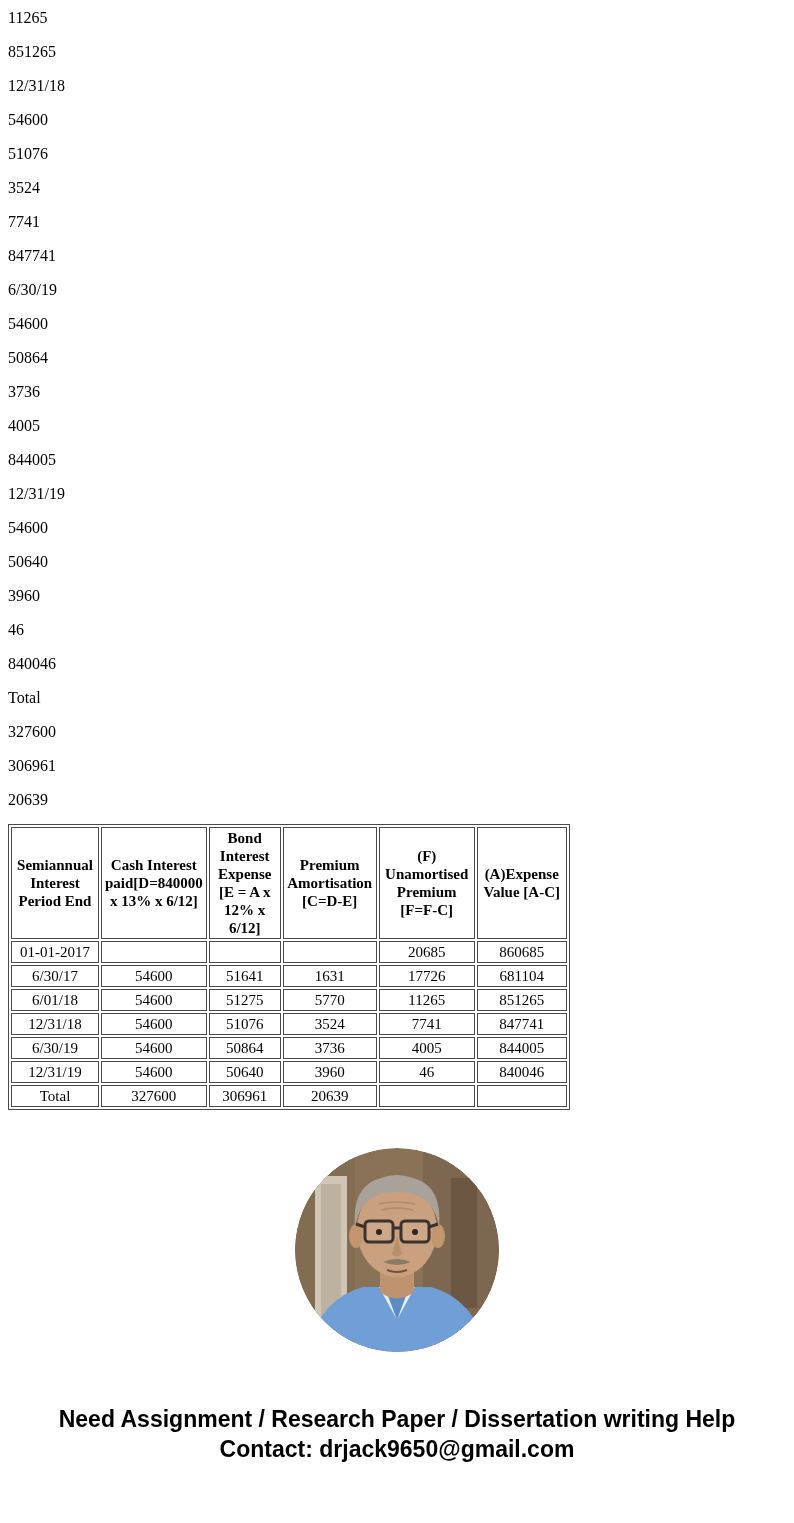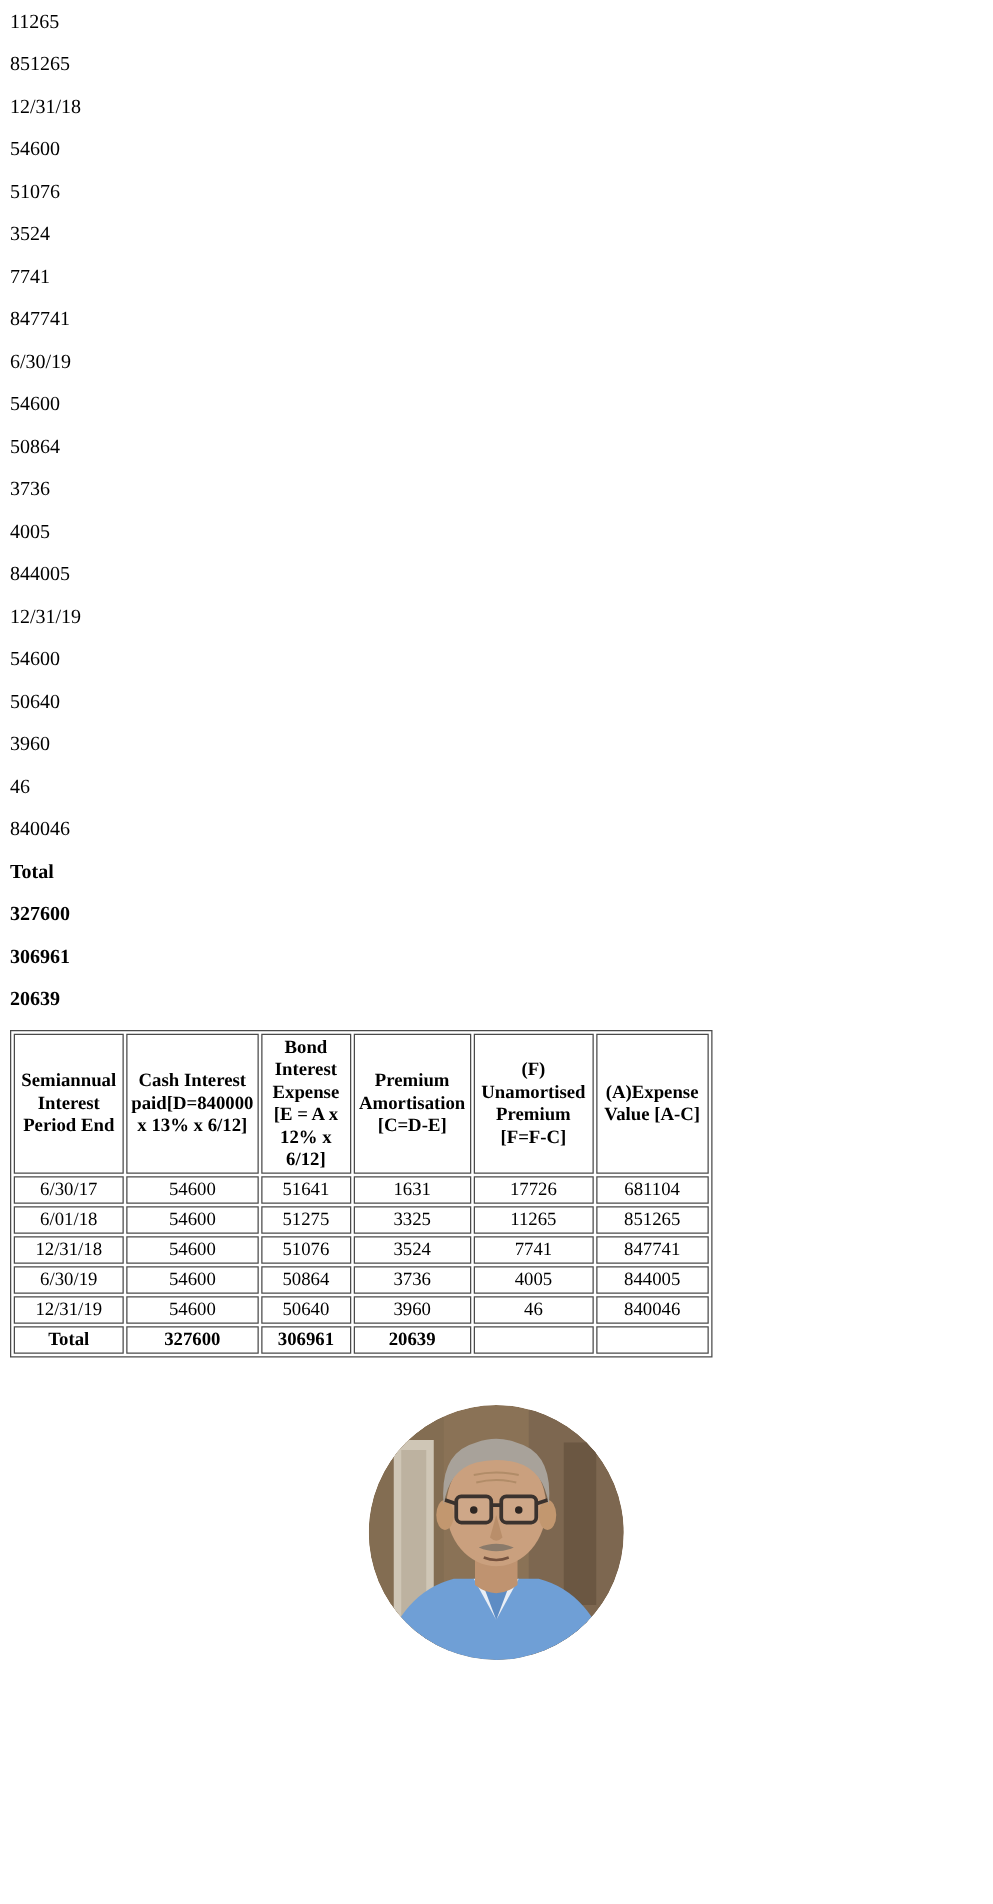--- a/index.html
+++ b/index.html
@@ -11,21 +11,21 @@
     padding: 8px;
     color: #000;
     font-family: "Liberation Serif", serif;
   }
   
   .top-line {
     margin: 0 0 15px 0;
     font-size: 16px;
     line-height: 19px;
   }
-  .bold { font-weight: bold; }
+  .bold { font-weight: normal; }
 
   
   .amort-table {
     border-collapse: separate;
     border-spacing: 2px;
     border: 1px solid #4a4a4a;
     table-layout: fixed;
     margin-top: 10px;
     background: #fff;
   }
@@ -113,32 +113,40 @@
           <th>Semiannual Interest Period End</th>
           <th>Cash Interest paid[D=840000 x 13% x 6/12]</th>
           <th>Bond Interest Expense [E = A x 12% x 6/12]</th>
           <th>Premium Amortisation [C=D-E]</th>
           <th>(F) Unamortised Premium [F=F-C]</th>
           <th>(A)Expense Value [A-C]</th>
         </tr>
     </thead>
     <tbody id="table-body">
         <tr>
+          <td>01-01-2017</td>
+          <td></td>
+          <td></td>
+          <td></td>
+          <td>20685</td>
+          <td>860685</td>
+        </tr>
+        <tr>
           <td>6/30/17</td>
           <td>54600</td>
           <td>51641</td>
           <td>1631</td>
           <td>17726</td>
           <td>681104</td>
         </tr>
         <tr>
           <td>6/01/18</td>
           <td>54600</td>
           <td>51275</td>
-          <td>3325</td>
+          <td>5770</td>
           <td>11265</td>
           <td>851265</td>
         </tr>
         <tr>
           <td>12/31/18</td>
           <td>54600</td>
           <td>51076</td>
           <td>3524</td>
           <td>7741</td>
           <td>847741</td>
@@ -221,14 +229,18 @@
           <path d="M102 88 L97 106 Q102 111 107 106 Z" fill="#b98e6a"></path>
 
           <path d="M88 114 Q102 108 116 114 Q102 120 88 114 Z" fill="#8a7a6a"></path>
 
           <path d="M92 122 Q102 126 112 122" stroke="#74513e" stroke-width="2" fill="none"></path>
         </g>
       </svg>
     </div>
   </div>
 
+  <div class="footer">
+    <div class="footer-line">Need Assignment / Research Paper / Dissertation writing Help</div>
+    <div class="footer-line">Contact: drjack9650@gmail.com</div>
+  </div>
 
 </main>
 
 </body></html>

